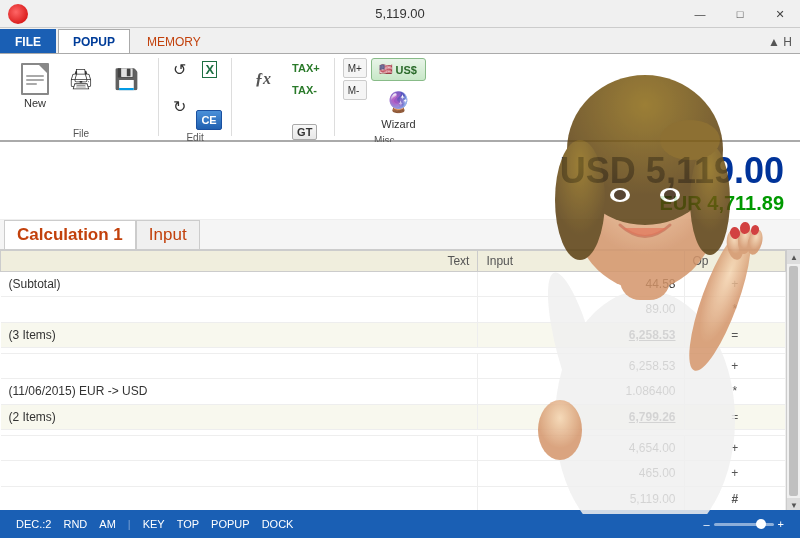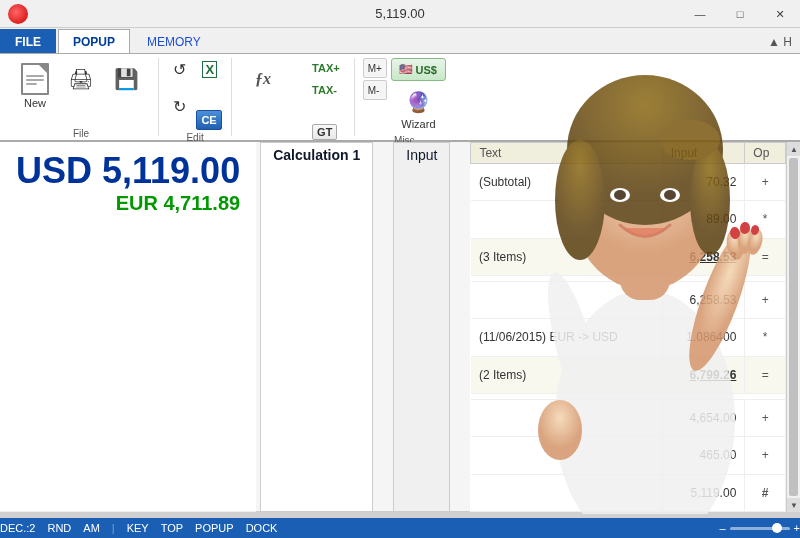--- a/index.html
+++ b/index.html
@@ -44,21 +44,21 @@
       border-bottom: 1px solid #aaa;
       padding-left: 0;
     }
     .ribbon-tab {
       padding: 4px 14px;
       font-size: 12px;
       cursor: pointer;
       border: 1px solid transparent;
       border-bottom: none;
       margin-right: 2px;
-      color: #1d4ed8;
+      color: #c2410c;
       height: 24px;
       display: flex;
       align-items: center;
     }
     .ribbon-tab.active {
       background: white;
       border-color: #aaa;
       border-bottom-color: white;
       color: #003d99;
       font-weight: bold;
@@ -196,20 +196,21 @@
       cursor: pointer;
       display: flex;
       align-items: center;
       gap: 2px;
     }
 
     
     #main-area {
       background: white;
       display: flex;
+      flex-direction: column;
       height: calc(538px - 28px - 26px - 88px - 24px);
     }
 
     
     #display {
       background: white;
       padding: 8px 16px 4px;
       text-align: right;
       border-bottom: 1px solid #eee;
     }
@@ -226,27 +227,27 @@
 
     
     #calc-tabs {
       display: flex;
       background: #f5f5f5;
       border-bottom: 1px solid #ccc;
       padding-left: 4px;
     }
     .calc-tab {
       padding: 4px 12px;
-      font-size: 14px;
+      font-size: 17px;
       cursor: pointer;
       border: 1px solid #ccc;
       border-bottom: none;
-      margin-right: 20px;
+      margin-right: 0;
       background: #f0f0f0;
-      color: #0f172a;
+      color: #c2410c;
     }
     .calc-tab.active {
       background: white;
       border-bottom-color: white;
       font-weight: bold;
     }
 
     
     #calc-table-wrap {
       flex: 1;
@@ -259,21 +260,21 @@
       font-size: 12px;
     }
     #calc-table thead tr {
       background: #f0eedd;
     }
     #calc-table thead th {
       padding: 3px 8px;
       border: 1px solid #ccc;
       font-weight: normal;
       color: #555;
-      text-align: left;
+      text-align: right;
     }
     #calc-table thead th.right { text-align: left; }
     #calc-table tbody tr {
       border-bottom: 1px solid #eee;
     }
     #calc-table tbody td {
       padding: 2px 8px;
       border-right: 1px solid #eee;
       color: #333;
     }
@@ -303,25 +304,25 @@
     }
     .scroll-thumb {
       flex: 1;
       background: #c0c0c0;
       margin: 2px;
       border-radius: 2px;
     }
 
     
     #statusbar {
-      height: 20px;
+      height: 28px;
       background: #1a5fb4;
       display: flex;
       align-items: center;
-      padding: 0 0;
+      padding: 0 16px;
       gap: 12px;
       font-size: 11px;
       color: white;
       position: absolute;
       bottom: 0;
       left: 0;
       right: 0;
     }
     .status-item {
       color: white;
@@ -471,21 +472,21 @@
       </div>
       <div style="display:flex;gap:4px;align-items:center;">
         <div class="small-btn" style="font-size:16px;">↻</div>
         <div class="small-btn ce-btn">CE</div>
       </div>
     </div>
     <span class="ribbon-group-label">Edit</span>
   </div>
 
   <div class="ribbon-group">
-    <div class="ribbon-buttons" style="gap:20px;justify-content:space-between;">
+    <div class="ribbon-buttons" style="gap:0;justify-content:space-between;">
 
       <div class="large-btn">
         <div class="icon-area">
           <span class="fx-icon">ƒx</span>
         </div>
       </div>
 
       <div style="display:flex;flex-direction:column;gap:2px;justify-content:center;">
         <div class="small-btn">
             <span class="tax-green">TAX+</span>
@@ -540,21 +541,21 @@
       <thead>
         <tr>
           <th>Text</th>
           <th class="right">Input</th>
           <th class="right">Op</th>
         </tr>
       </thead>
       <tbody>
         <tr>
           <td>(Subtotal)</td>
-          <td class="right">70.32</td>
+          <td class="right">44.58</td>
           <td class="op">+</td>
         </tr>
         <tr>
           <td></td>
           <td class="right">89.00</td>
           <td class="op">*</td>
         </tr>
         <tr style="background:#f8f8ee;">
           <td>(3 Items)</td>
           <td class="right bold-val underline-val">6,258.53</td>

